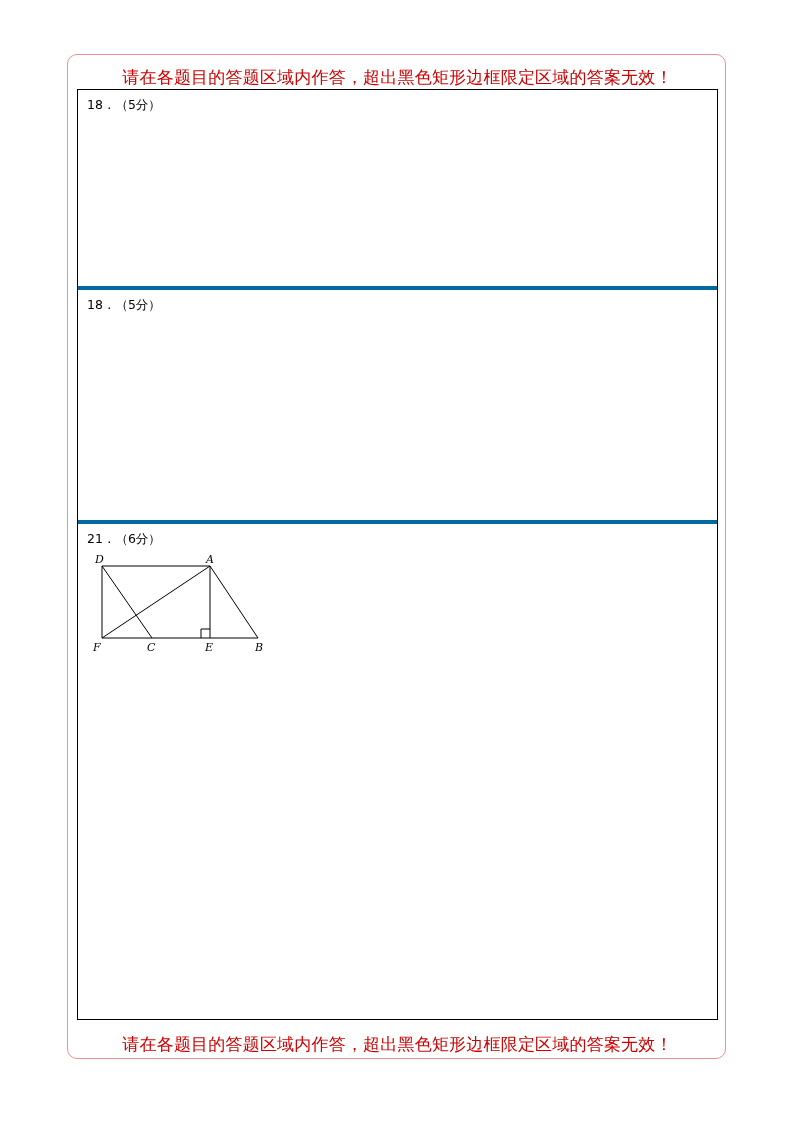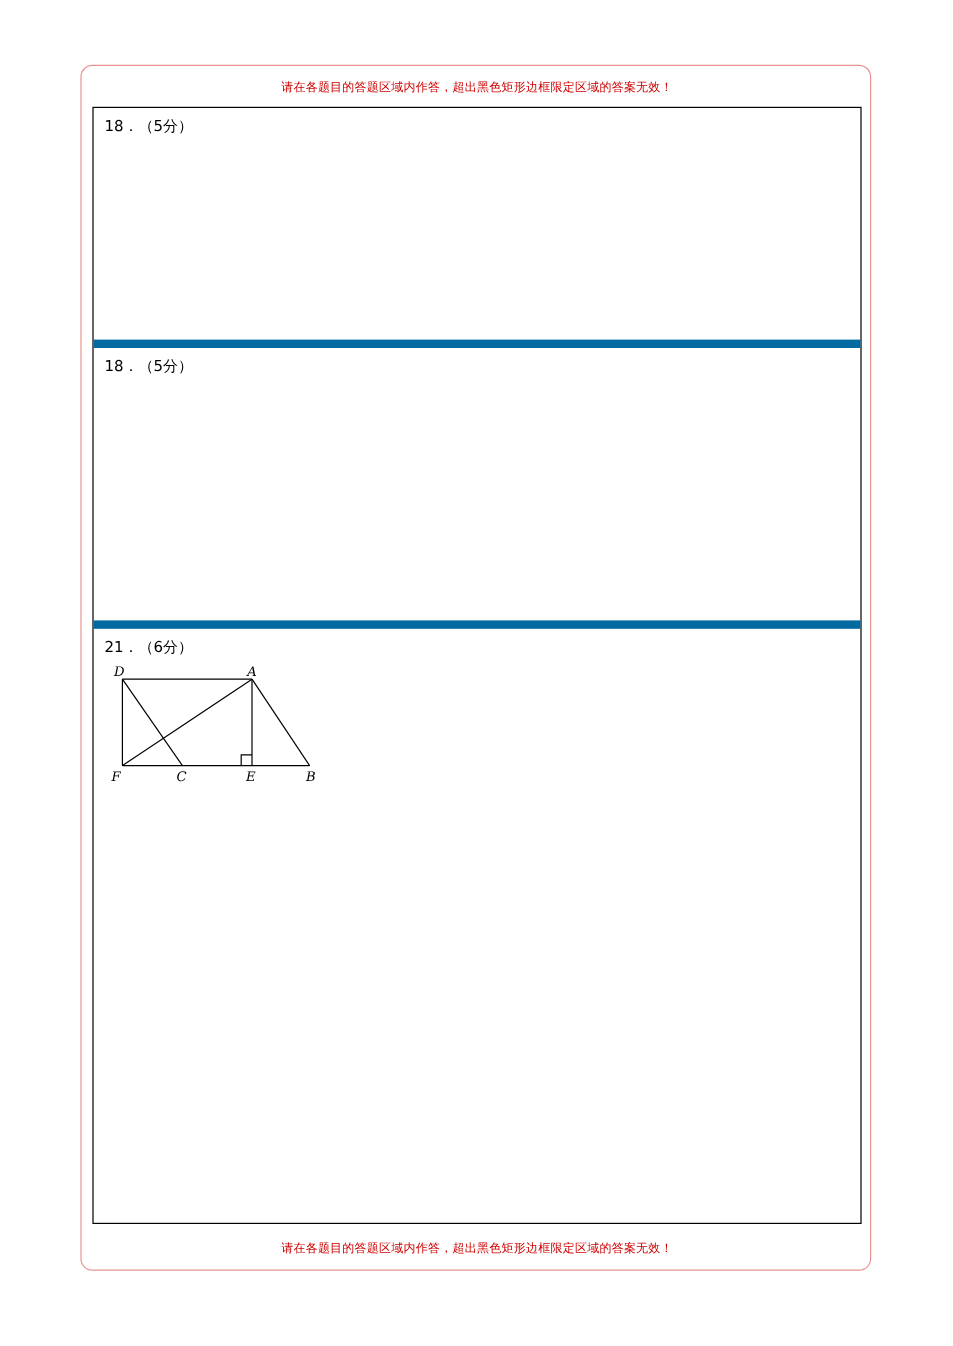--- a/index.html
+++ b/index.html
@@ -32,41 +32,41 @@
     border-radius: 10px;
     box-sizing: border-box;
     background: #ffffff;
   }
   .notice {
     position: absolute;
     left: 0;
     width: 659px;
     text-align: center;
     color: #cc0000;
-    font-size: 10px;
+    font-size: 17px;
     font-family: "DejaVu Sans", sans-serif;
     letter-spacing: 0.2px;
     white-space: nowrap;
   }
   .notice-top { top: 11px; }
   .notice-bottom { top: 978px; }
 
   
   .answer-box {
     position: absolute;
     left: 9px;
     top: 34px;
     width: 641px;
     height: 931px;
     border: 1px solid #000000;
     box-sizing: border-box;
   }
   .q-block {
     position: relative;
-    border-bottom: 7px solid #0369a1;
+    border-bottom: 4px solid #0369a1;
     box-sizing: border-box;
   }
   .q-block.last { border-bottom: none; }
   .q-label {
     position: absolute;
     left: 9px;
     top: 7px;
     font-size: 12.5px;
     font-family: "DejaVu Sans", sans-serif;
     color: #000000;

